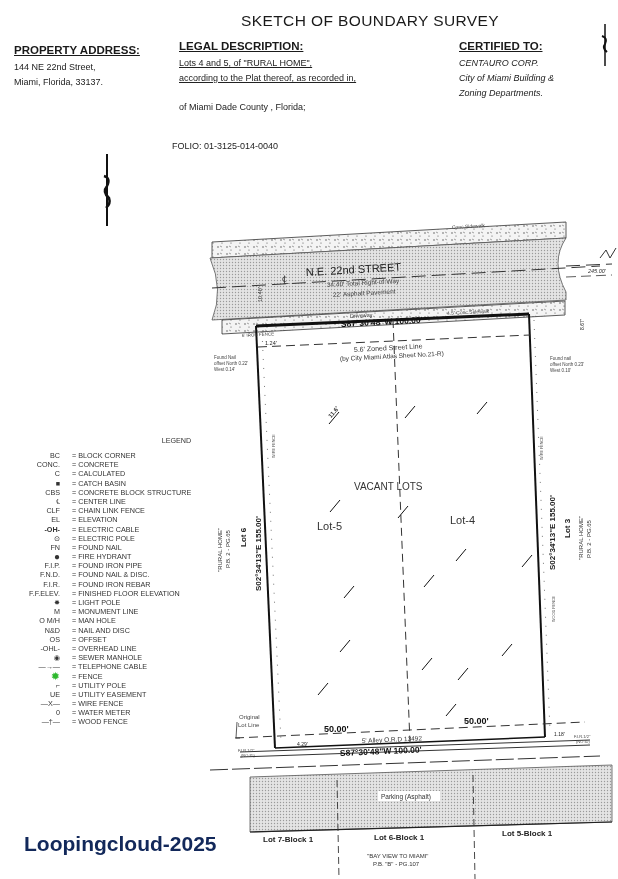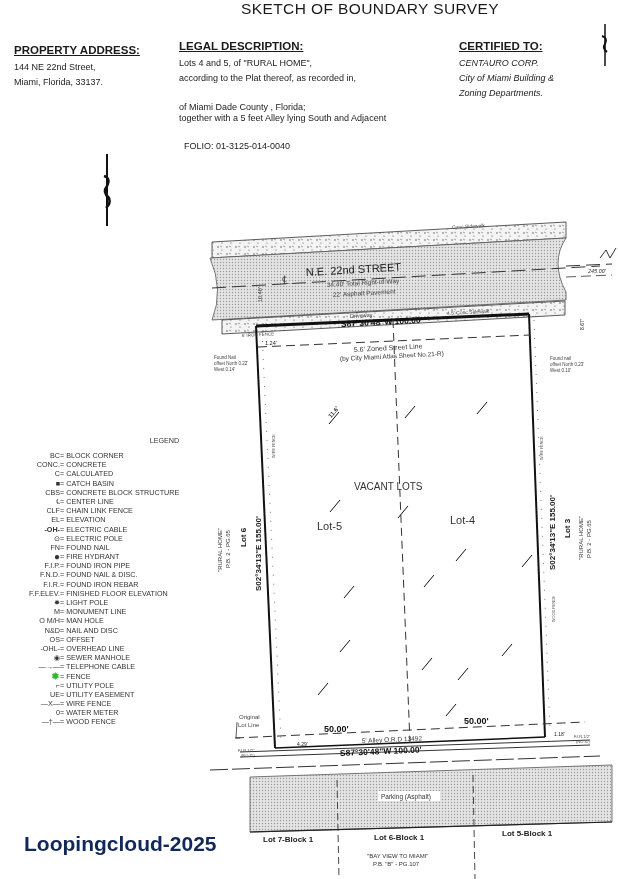--- a/index.html
+++ b/index.html
@@ -1,50 +1,49 @@
 <!DOCTYPE html>
 <html><head>
 <meta charset="utf-8">
 <style>
   html, body { margin:0; padding:0; background:#ffffff; }
   body { width:618px; height:879px; position:relative; overflow:hidden; font-family:"Liberation Sans", sans-serif; color:#222; }
   .abs { position:absolute; }
-  .title { left:241px; top:0; font-size:15.5px; letter-spacing:0.4px; color:#1a1a1a; white-space:nowrap; }
+  .title { left:241px; top:12px; font-size:15.5px; letter-spacing:0.4px; color:#1a1a1a; white-space:nowrap; }
   .hdr { font-size:11.5px; text-decoration:underline; color:#1a1a1a; white-space:nowrap;font-weight:bold; }
   .txt { font-size:9px; line-height:15px; color:#222; white-space:nowrap; }
-  .txt2 { font-size:9px; line-height:11px; color:#222; white-space:nowrap; }
+  .txt2 { font-size:9px; line-height:11px; color:#222; white-space:nowrap;text-align:center; }
   .legend { left:10px; top:436px; font-size:7.2px; color:#333;text-align:right; }
   .legend .lt { margin-bottom:6px; }
-  .legend .row { display:flex; height:9.2px; line-height:9.2px; white-space:nowrap; }
+  .legend .row { display:flex; height:9.2px; line-height:9.2px; white-space:nowrap;gap:12px; }
   .legend .sym { width:50px; }
   .legend .desc { }
   .watermark { left:24px; top:832px; font-size:21px; font-weight:bold; color:#12285a; white-space:nowrap; }
   svg text { font-family:"Liberation Sans", sans-serif; }
 </style>
 </head>
 <body>
 
 <div class="abs title">SKETCH OF BOUNDARY SURVEY</div>
 
 <div class="abs hdr" style="left:14px;top:44px;">PROPERTY ADDRESS:</div>
 <div class="abs txt" style="left:14px;top:60px;">
   <div>144 NE 22nd Street,</div>
   <div>Miami, Florida, 33137.</div>
 </div>
 
 <div class="abs hdr" style="left:179px;top:40px;">LEGAL DESCRIPTION:</div>
-<div class="abs txt" style="left:179px;top:56px;">
+<div class="abs txt" style="left:179px;top:56px;text-decoration:underline;">
   <div>Lots 4 and 5,   of   "RURAL HOME",</div>
   <div>according to the Plat thereof, as recorded in,</div>
 </div>
 <div class="abs txt2" style="left:179px;top:102px;">
   <div>of Miami Dade County , Florida;</div>
-  <div>together with a 5 feet Alley lying South and Adjacent</div>
-</div>
-<div class="abs txt" style="left:184px;top:139px;">FOLIO: 01-3125-014-0040</div>
+</div>
+<div class="abs txt" style="left:172px;top:139px;">FOLIO: 01-3125-014-0040</div>
 
 <div class="abs hdr" style="left:459px;top:40px;">CERTIFIED TO:</div>
 <div class="abs txt" style="left:459px;top:56px;font-style:italic;">
   <div>CENTAURO CORP.</div>
   <div>City of Miami  Building &amp;</div>
   <div>Zoning  Departments.</div>
 </div>
 
 <svg class="abs" style="left:598px;top:22px;" width="14" height="46">
   <line x1="7" y1="2" x2="7" y2="44" stroke="#111" stroke-width="1.5"></line>

